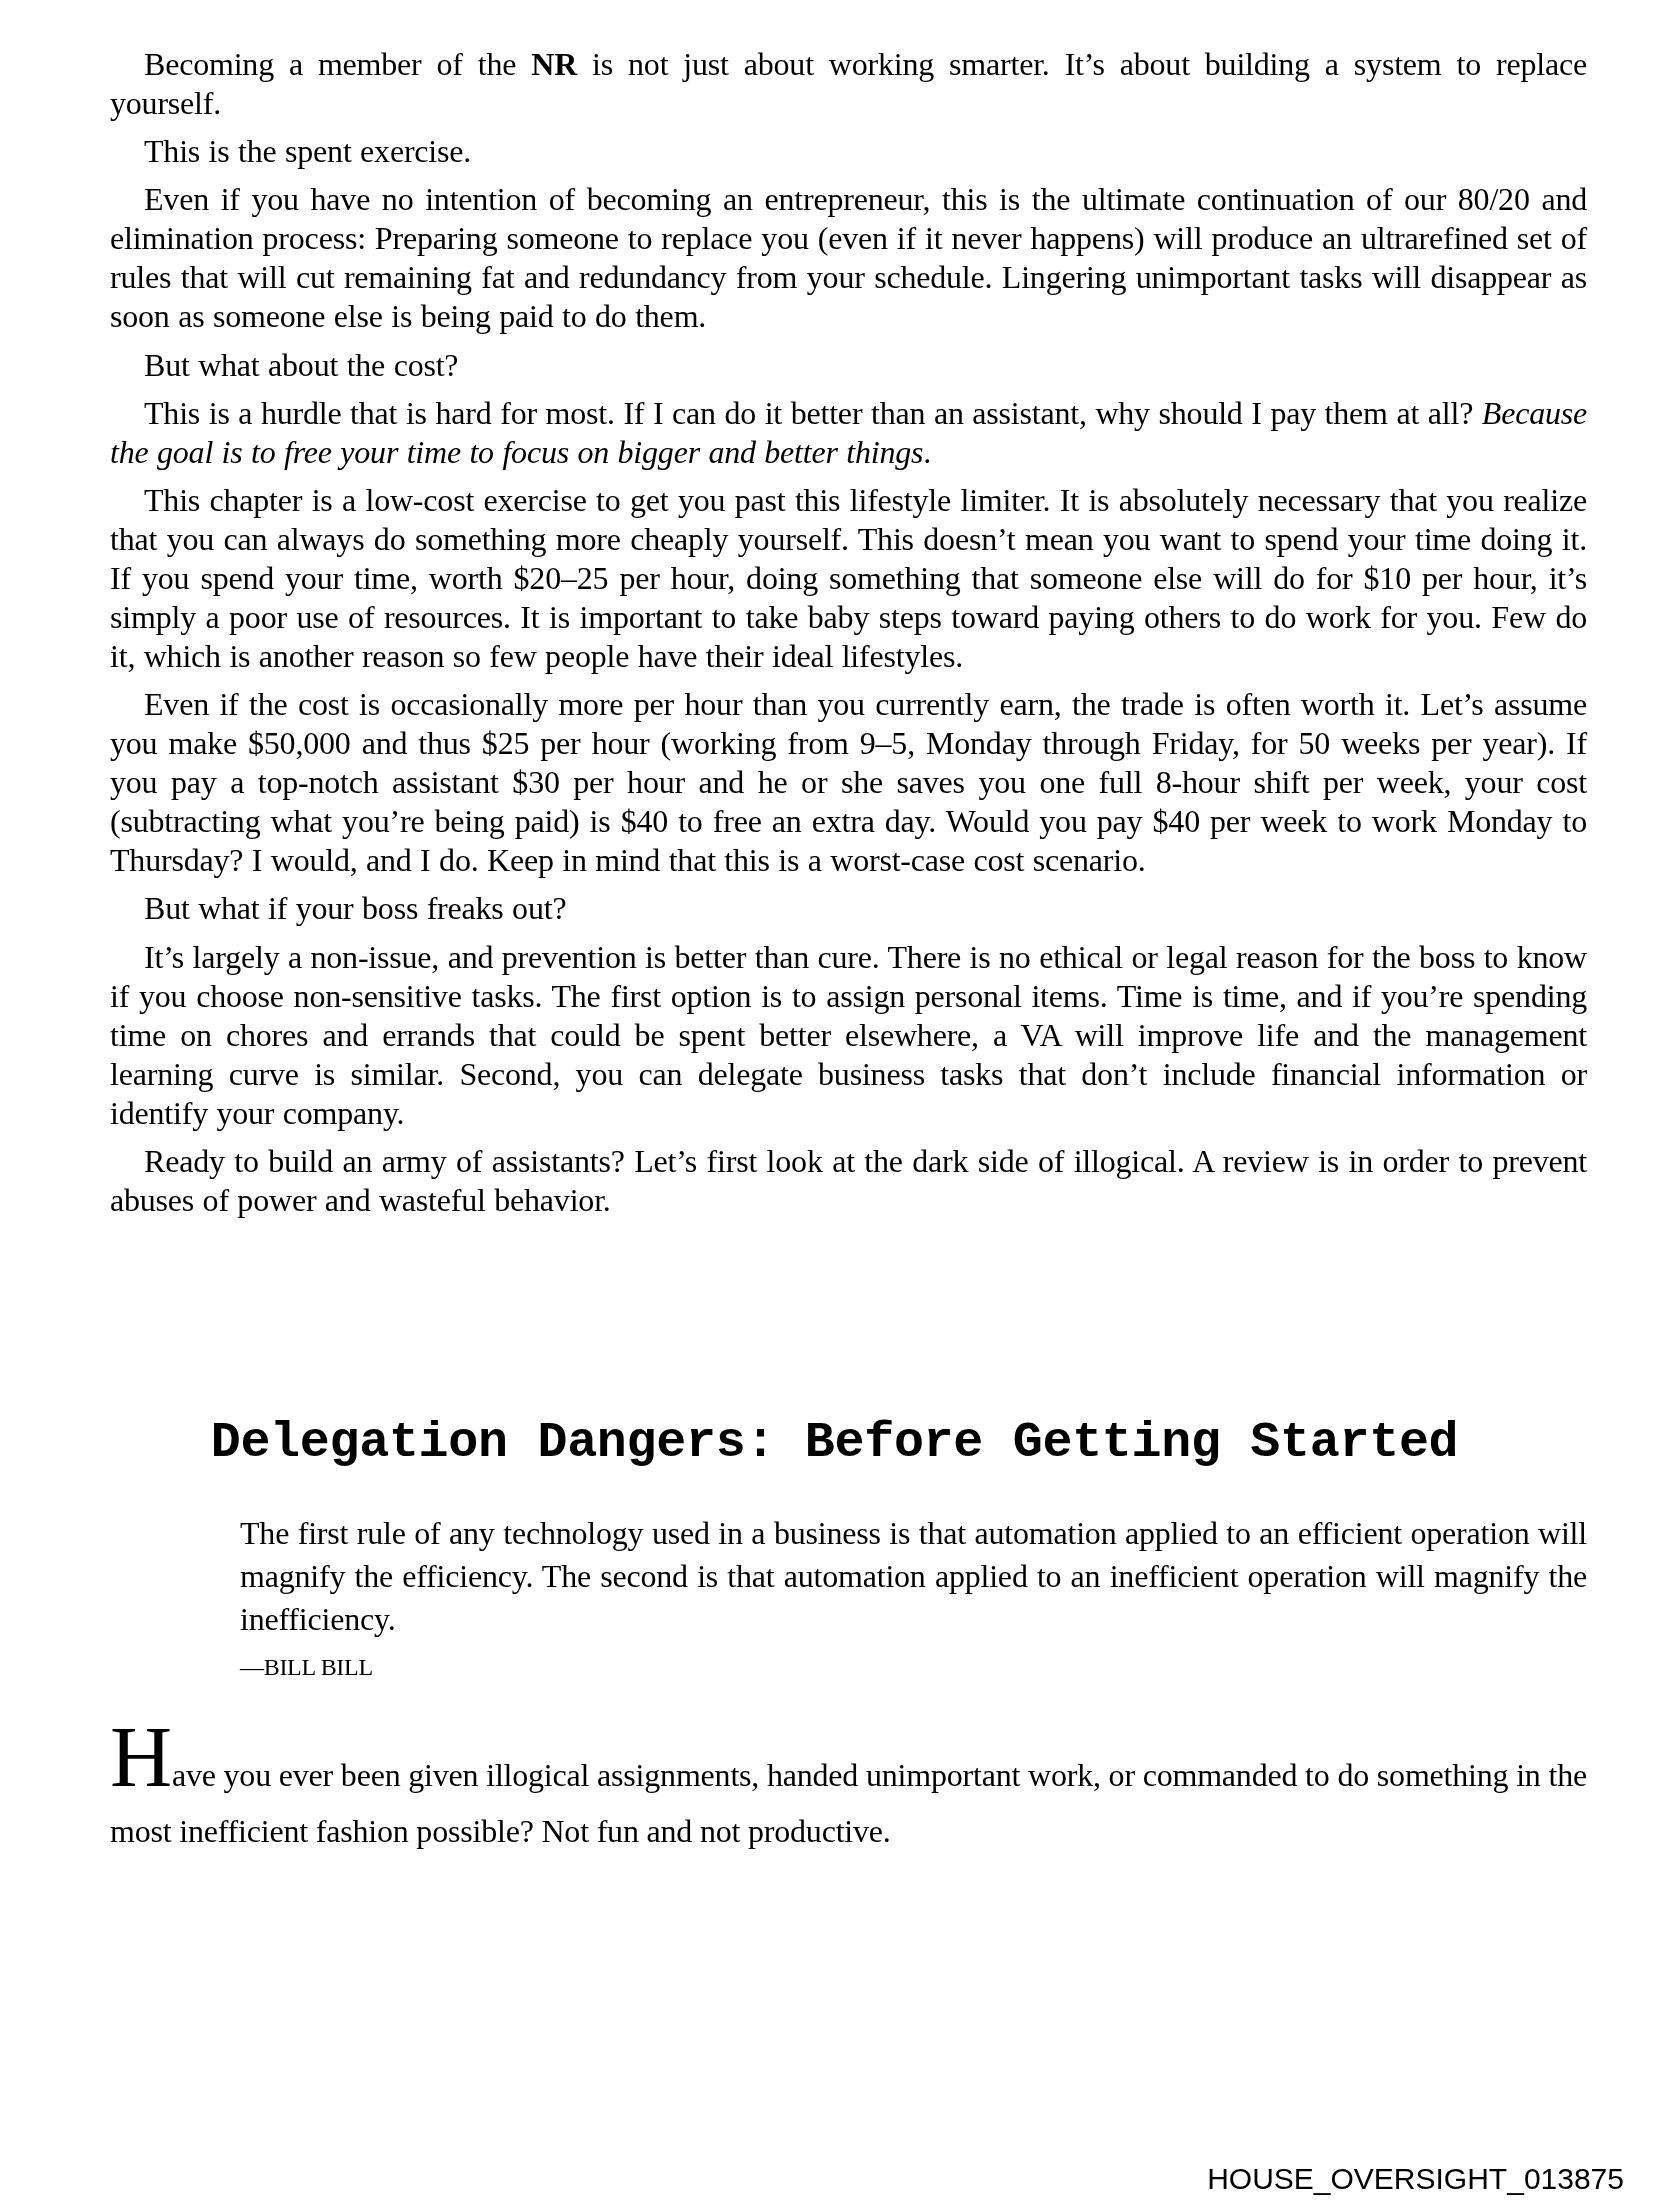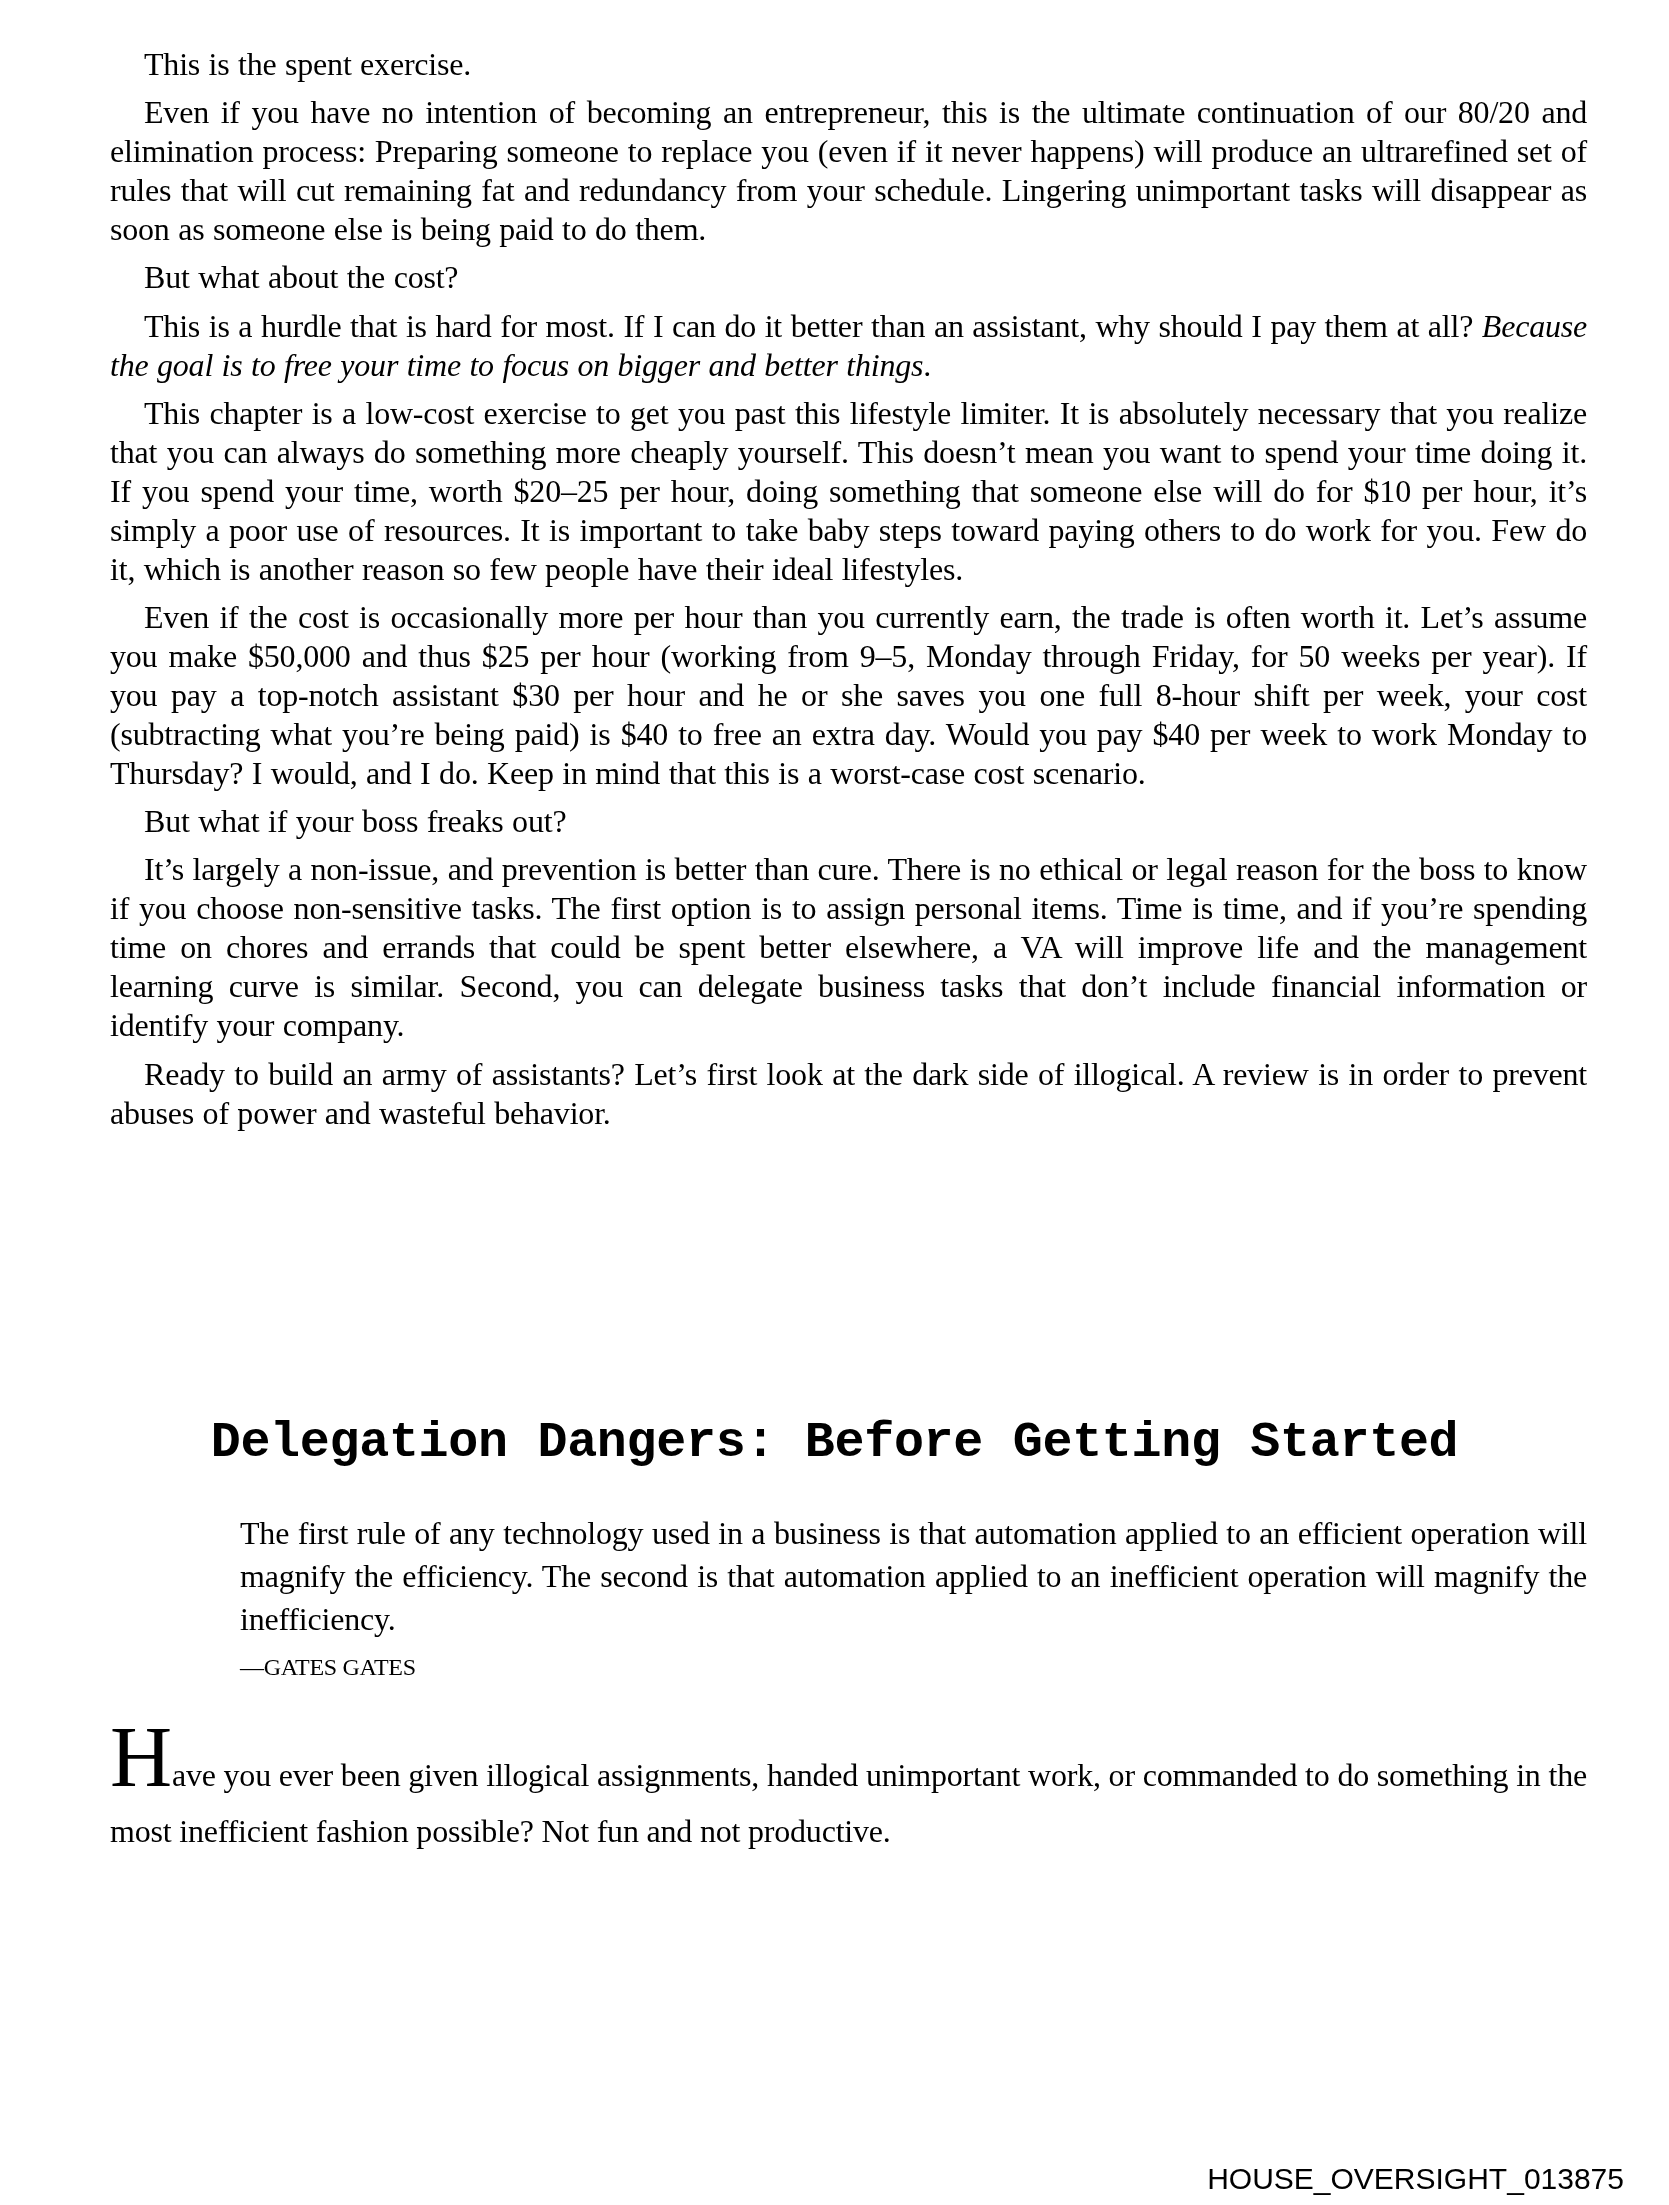--- a/index.html
+++ b/index.html
@@ -38,36 +38,37 @@
     font-family: "Liberation Sans", "DejaVu Sans", sans-serif;
     font-size: 30px; line-height: 35px; letter-spacing: 0px; margin-left: 41px;
   }
 </style>
 </head>
 <body>
 
 <div class="page">
 
   <div class="body-text" id="body-text">
+      <p><span>Becoming a member of the </span><span class="b">NR</span><span> is not just about working smarter. It’s about building a system to replace yourself.</span></p>
       <p><span>This is the spent exercise.</span></p>
       <p><span>Even if you have no intention of becoming an entrepreneur, this is the ultimate continuation of our 80/20 and elimination process: Preparing someone to replace you (even if it never happens) will produce an ultrarefined set of rules that will cut remaining fat and redundancy from your schedule. Lingering unimportant tasks will disappear as soon as someone else is being paid to do them.</span></p>
       <p><span>But what about the cost?</span></p>
       <p><span>This is a hurdle that is hard for most. If I can do it better than an assistant, why should I pay them at all? </span><span class="i">Because the goal is to free your time to focus on bigger and better things</span><span>.</span></p>
       <p><span>This chapter is a low-cost exercise to get you past this lifestyle limiter. It is absolutely necessary that you realize that you can always do something more cheaply yourself. This doesn’t mean you want to spend your time doing it. If you spend your time, worth $20–25 per hour, doing something that someone else will do for $10 per hour, it’s simply a poor use of resources. It is important to take baby steps toward paying others to do work for you. Few do it, which is another reason so few people have their ideal lifestyles.</span></p>
       <p><span>Even if the cost is occasionally more per hour than you currently earn, the trade is often worth it. Let’s assume you make $50,000 and thus $25 per hour (working from 9–5, Monday through Friday, for 50 weeks per year). If you pay a top-notch assistant $30 per hour and he or she saves you one full 8-hour shift per week, your cost (subtracting what you’re being paid) is $40 to free an extra day. Would you pay $40 per week to work Monday to Thursday? I would, and I do. Keep in mind that this is a worst-case cost scenario.</span></p>
       <p><span>But what if your boss freaks out?</span></p>
       <p><span>It’s largely a non-issue, and prevention is better than cure. There is no ethical or legal reason for the boss to know if you choose non-sensitive tasks. The first option is to assign personal items. Time is time, and if you’re spending time on chores and errands that could be spent better elsewhere, a VA will improve life and the management learning curve is similar. Second, you can delegate business tasks that don’t include financial information or identify your company.</span></p>
       <p><span>Ready to build an army of assistants? Let’s first look at the dark side of illogical. A review is in order to prevent abuses of power and wasteful behavior.</span></p>
     </div>
 
   <h2 class="section-heading">Delegation Dangers: Before Getting Started</h2>
 
   <div class="epigraph">
     <p class="epigraph-text">The first rule of any technology used in a business is that automation applied to an efficient operation will magnify the efficiency. The second is that automation applied to an inefficient operation will magnify the inefficiency.</p>
-    <p class="epigraph-attr">—GATES GATES</p>
+    <p class="epigraph-attr">—BILL BILL</p>
   </div>
 
   <div class="section-body">
     <p class="lead"><span class="drop-cap">H</span><span>ave you ever been given illogical assignments, handed unimportant work, or commanded to do something in the most inefficient fashion possible? Not fun and not productive.</span></p>
   </div>
 
   <div class="footer-id">HOUSE_OVERSIGHT_013875</div>
 </div>
 
 

